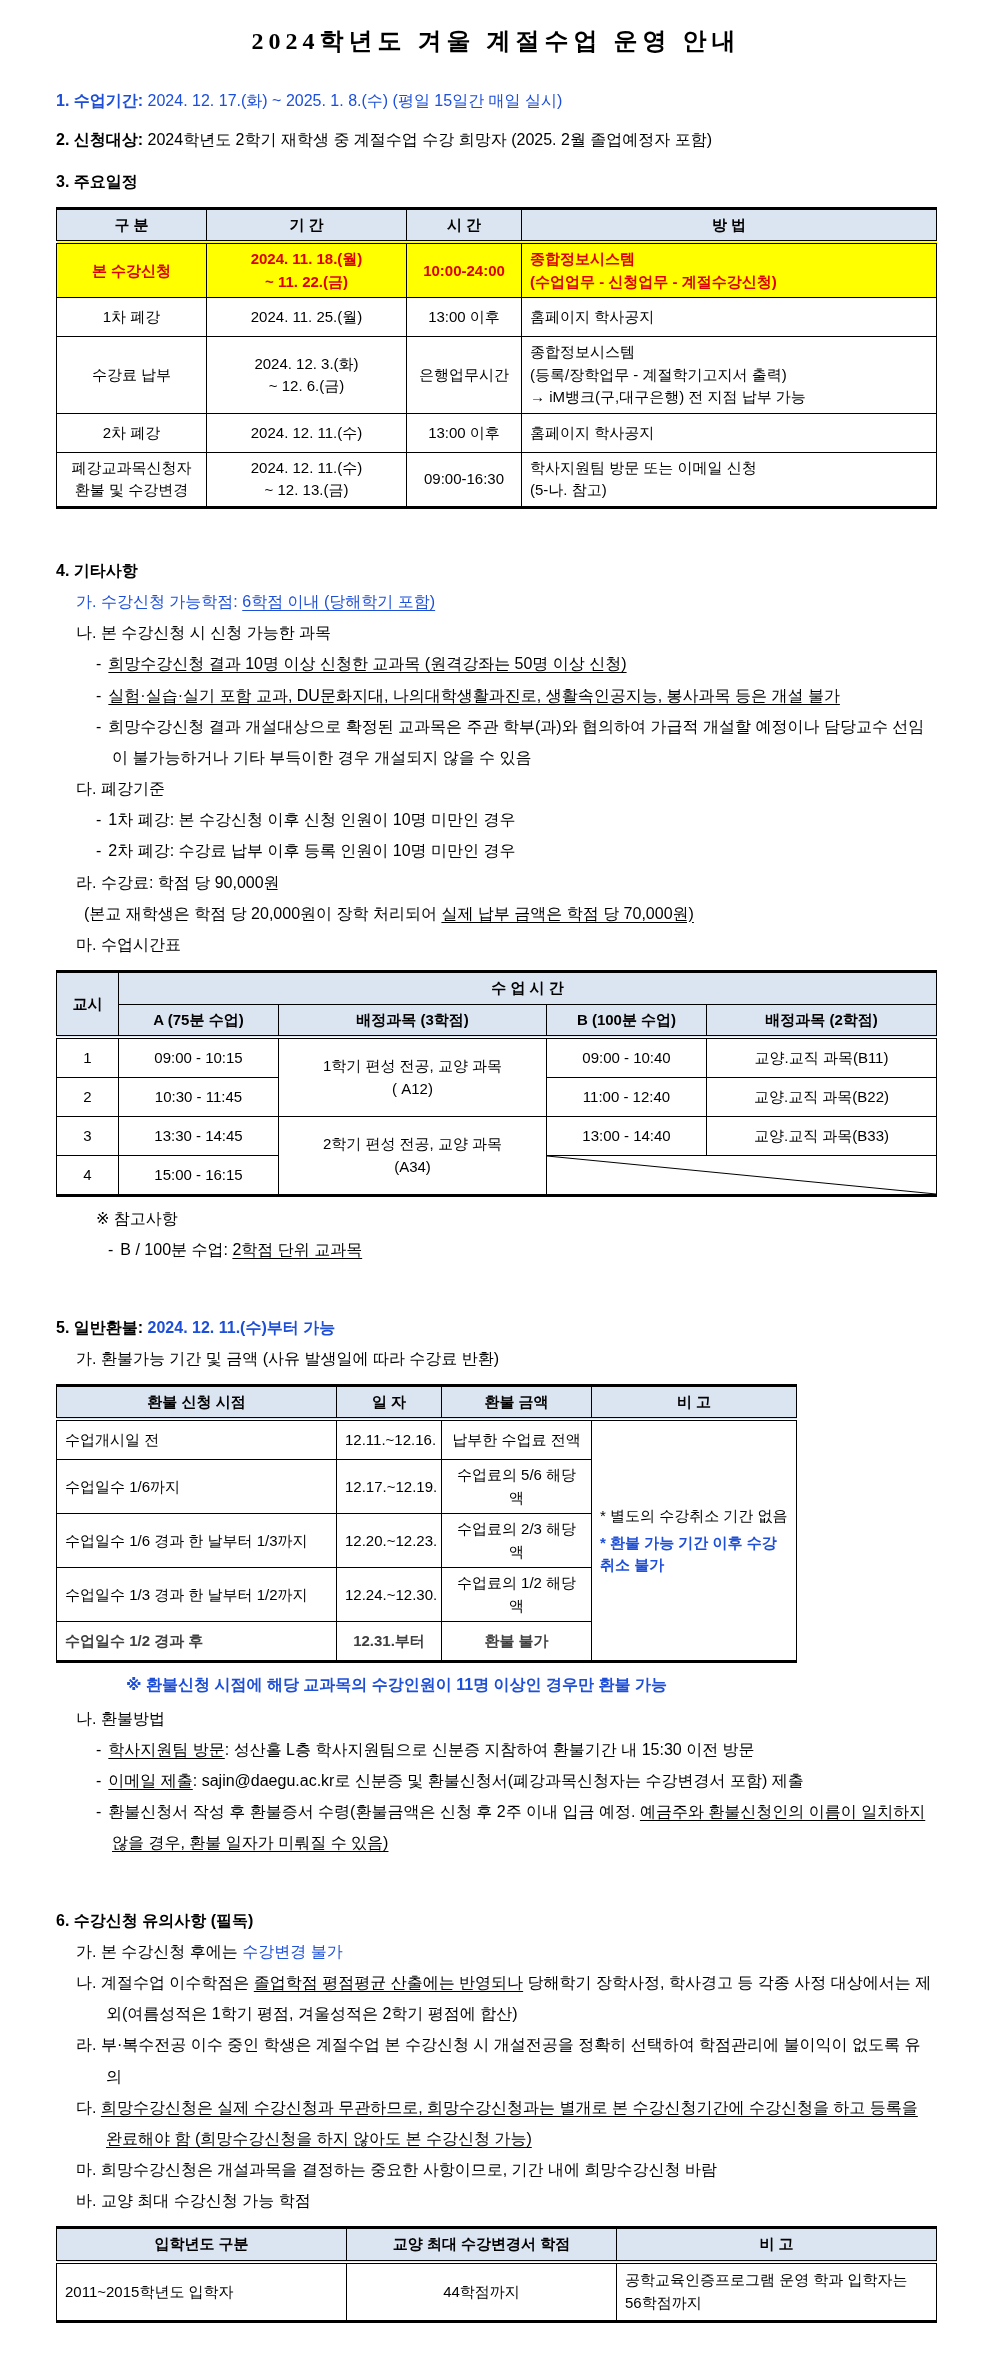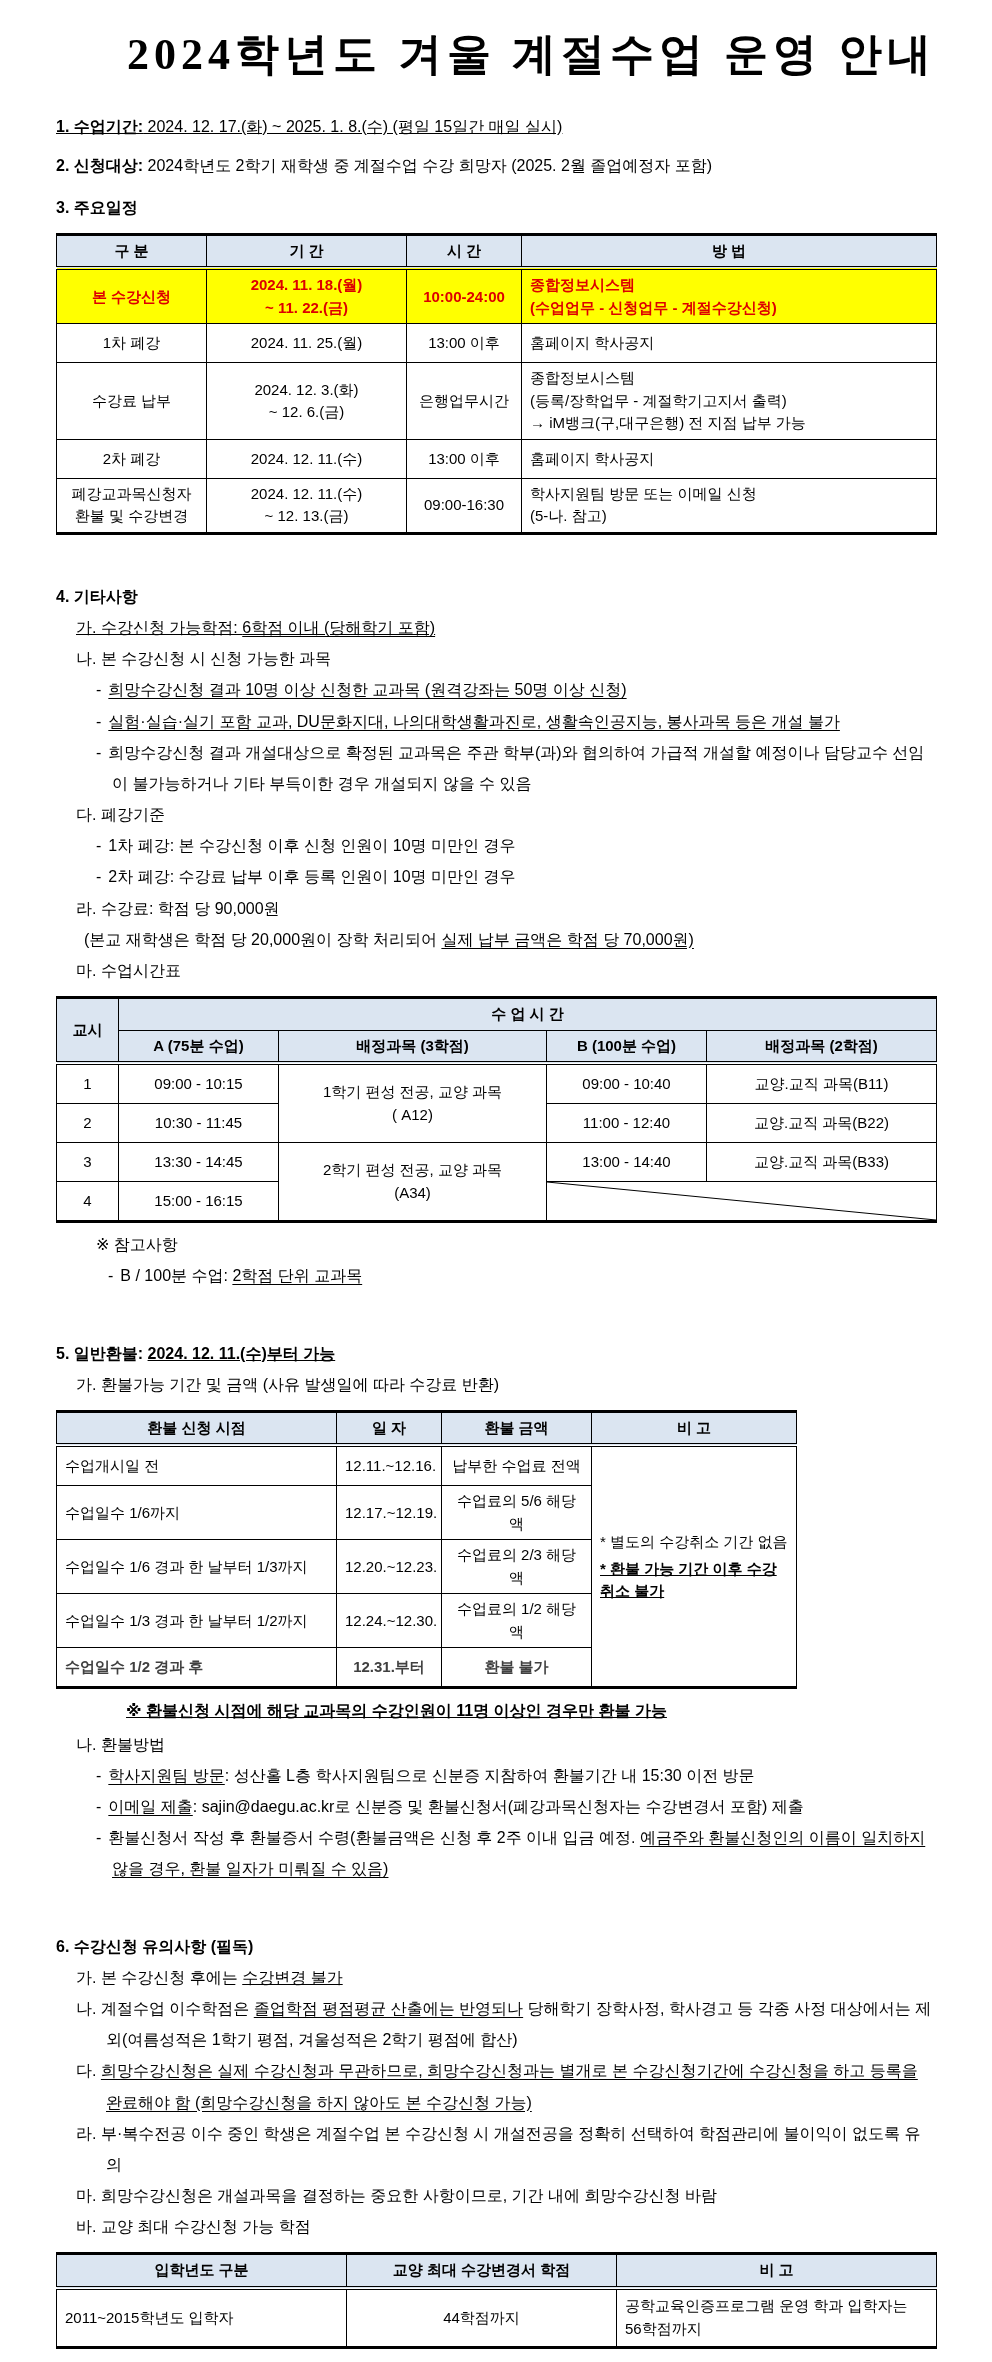--- a/index.html
+++ b/index.html
@@ -1,19 +1,19 @@
 <!DOCTYPE html>
 <html lang="ko"><head>
 <meta charset="utf-8">
 <style>
   html,body{margin:0;padding:0;background:#ffffff;}
   body{width:992px;font-family:"Liberation Sans","DejaVu Sans",sans-serif;font-size:16px;color:#000;}
   .page{padding:10px 56px 14px 56px;line-height:1.95;}
-  .title{text-align:right;font-family:"Liberation Serif","DejaVu Serif",serif;font-size:44px;font-weight:bold;letter-spacing:5px;margin:16px 0 28px 0;line-height:1.3;}
-  .red{color:#000000;text-decoration:underline;}
+  .title{text-align:center;font-family:"Liberation Serif","DejaVu Serif",serif;font-size:24px;font-weight:bold;letter-spacing:5px;margin:16px 0 28px 0;line-height:1.3;}
+  .red{color:#1d4ed8;}
   .bold{font-weight:bold;}
   .u{text-decoration:underline;text-underline-offset:3px;}
   .sec1{margin-top:8px;}
   .sec1 .lbl{font-weight:bold;}
   .heading{font-weight:bold;margin-top:10px;}
   .li2{margin-left:20px;padding-left:30px;text-indent:-30px;}
   .li3{margin-left:40px;padding-left:16px;text-indent:-16px;}
   .dash{margin-right:7px;}
   .paren-note{margin-left:28px;}
   .gap-lg{margin-top:46px;}
@@ -263,24 +263,24 @@
     <span class="dash">-</span><span>환불신청서 작성 후 환불증서 수령(환불금액은 신청 후 2주 이내 입금 예정. </span><span class="u">예금주와 환불신청인의 이름이 일치하지 않을 경우, 환불 일자가 미뤄질 수 있음)</span>
   </div>
 
   <div class="heading gap-lg">6. 수강신청 유의사항 (필독)</div>
   <div class="li2">
     <span>가. 본 수강신청 후에는 </span><span class="red">수강변경 불가</span>
   </div>
   <div class="li2">
     <span>나. 계절수업 이수학점은 </span><span class="u">졸업학점 평점평균 산출에는 반영되나</span><span> 당해학기 장학사정, 학사경고 등 각종 사정 대상에서는 제외(여름성적은 1학기 평점, 겨울성적은 2학기 평점에 합산)</span>
   </div>
+  <div class="li2">라. 부·복수전공 이수 중인 학생은 계절수업 본 수강신청 시 개설전공을 정확히 선택하여 학점관리에 불이익이 없도록 유의</div>
   <div class="li2">
     <span>다. </span><span class="u">희망수강신청은 실제 수강신청과 무관하므로, 희망수강신청과는 별개로 본 수강신청기간에 수강신청을 하고 등록을 완료해야 함 (희망수강신청을 하지 않아도 본 수강신청 가능)</span>
   </div>
-  <div class="li2">라. 부·복수전공 이수 중인 학생은 계절수업 본 수강신청 시 개설전공을 정확히 선택하여 학점관리에 불이익이 없도록 유의</div>
   <div class="li2">마. 희망수강신청은 개설과목을 결정하는 중요한 사항이므로, 기간 내에 희망수강신청 바람</div>
   <div class="li2">바. 교양 최대 수강신청 가능 학점</div>
 
   <table class="t-credit dbl">
     <colgroup>
         <col style="width:290px">
         <col style="width:270px">
         <col style="width:320px">
       </colgroup>
     <tbody>

